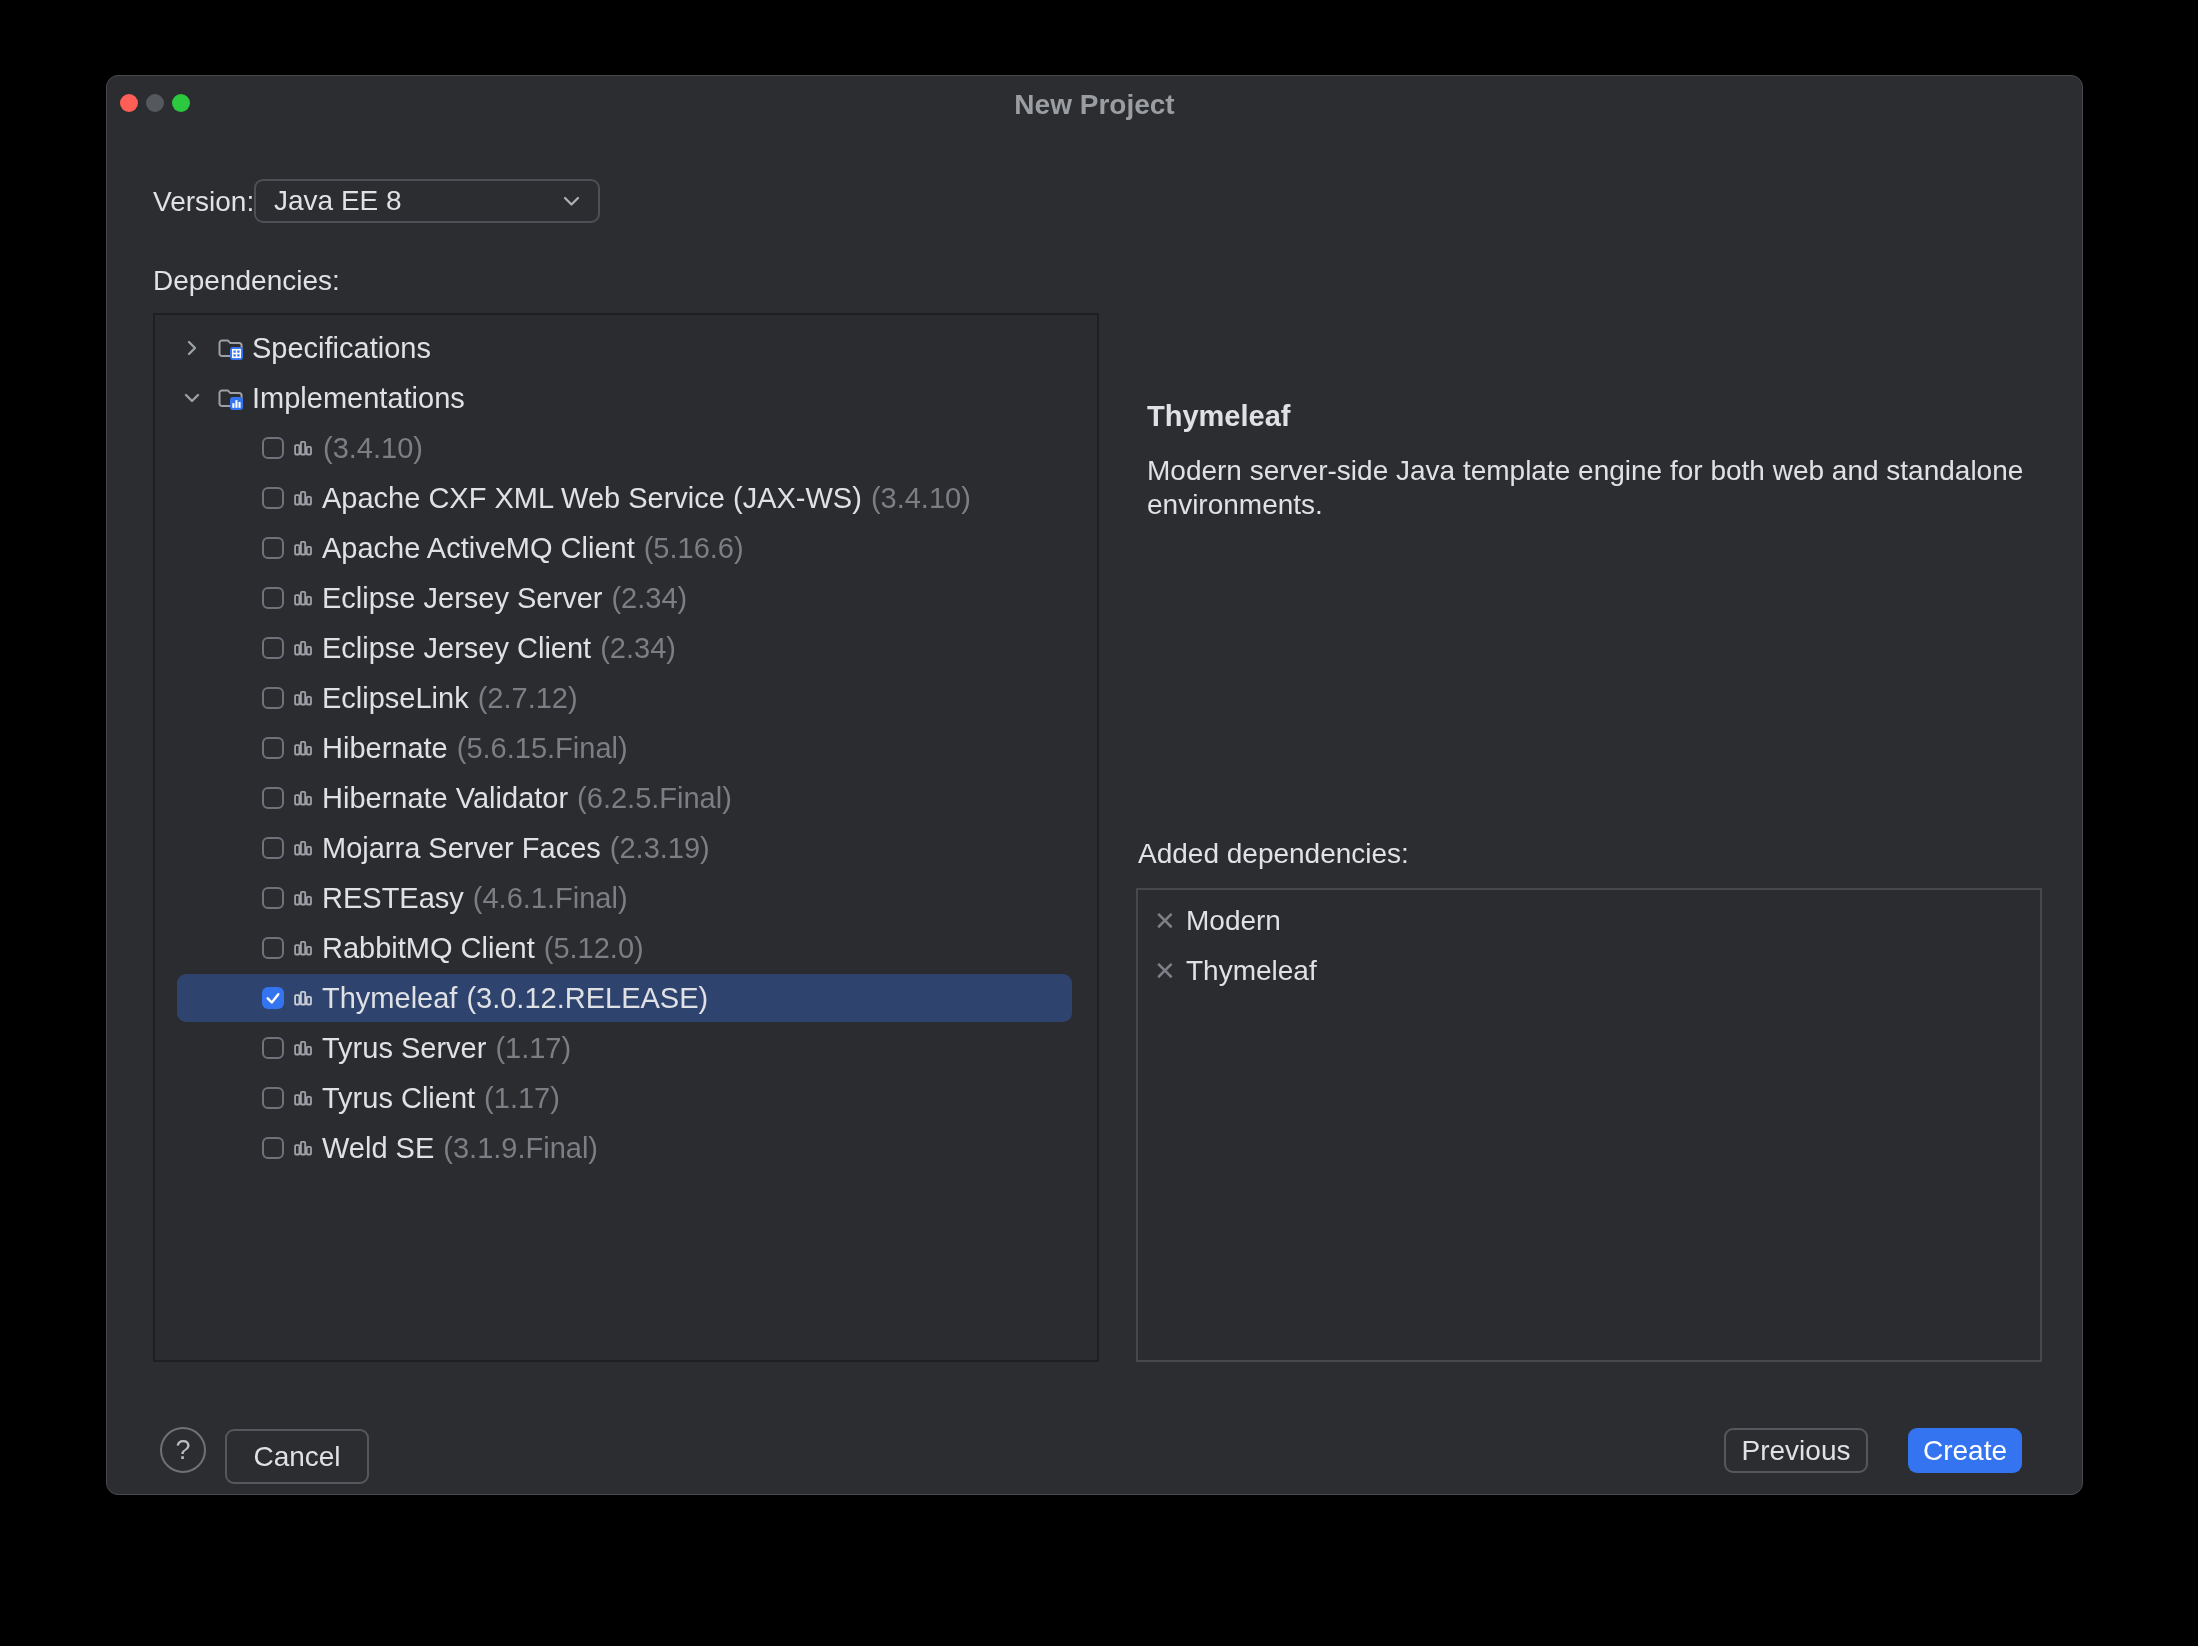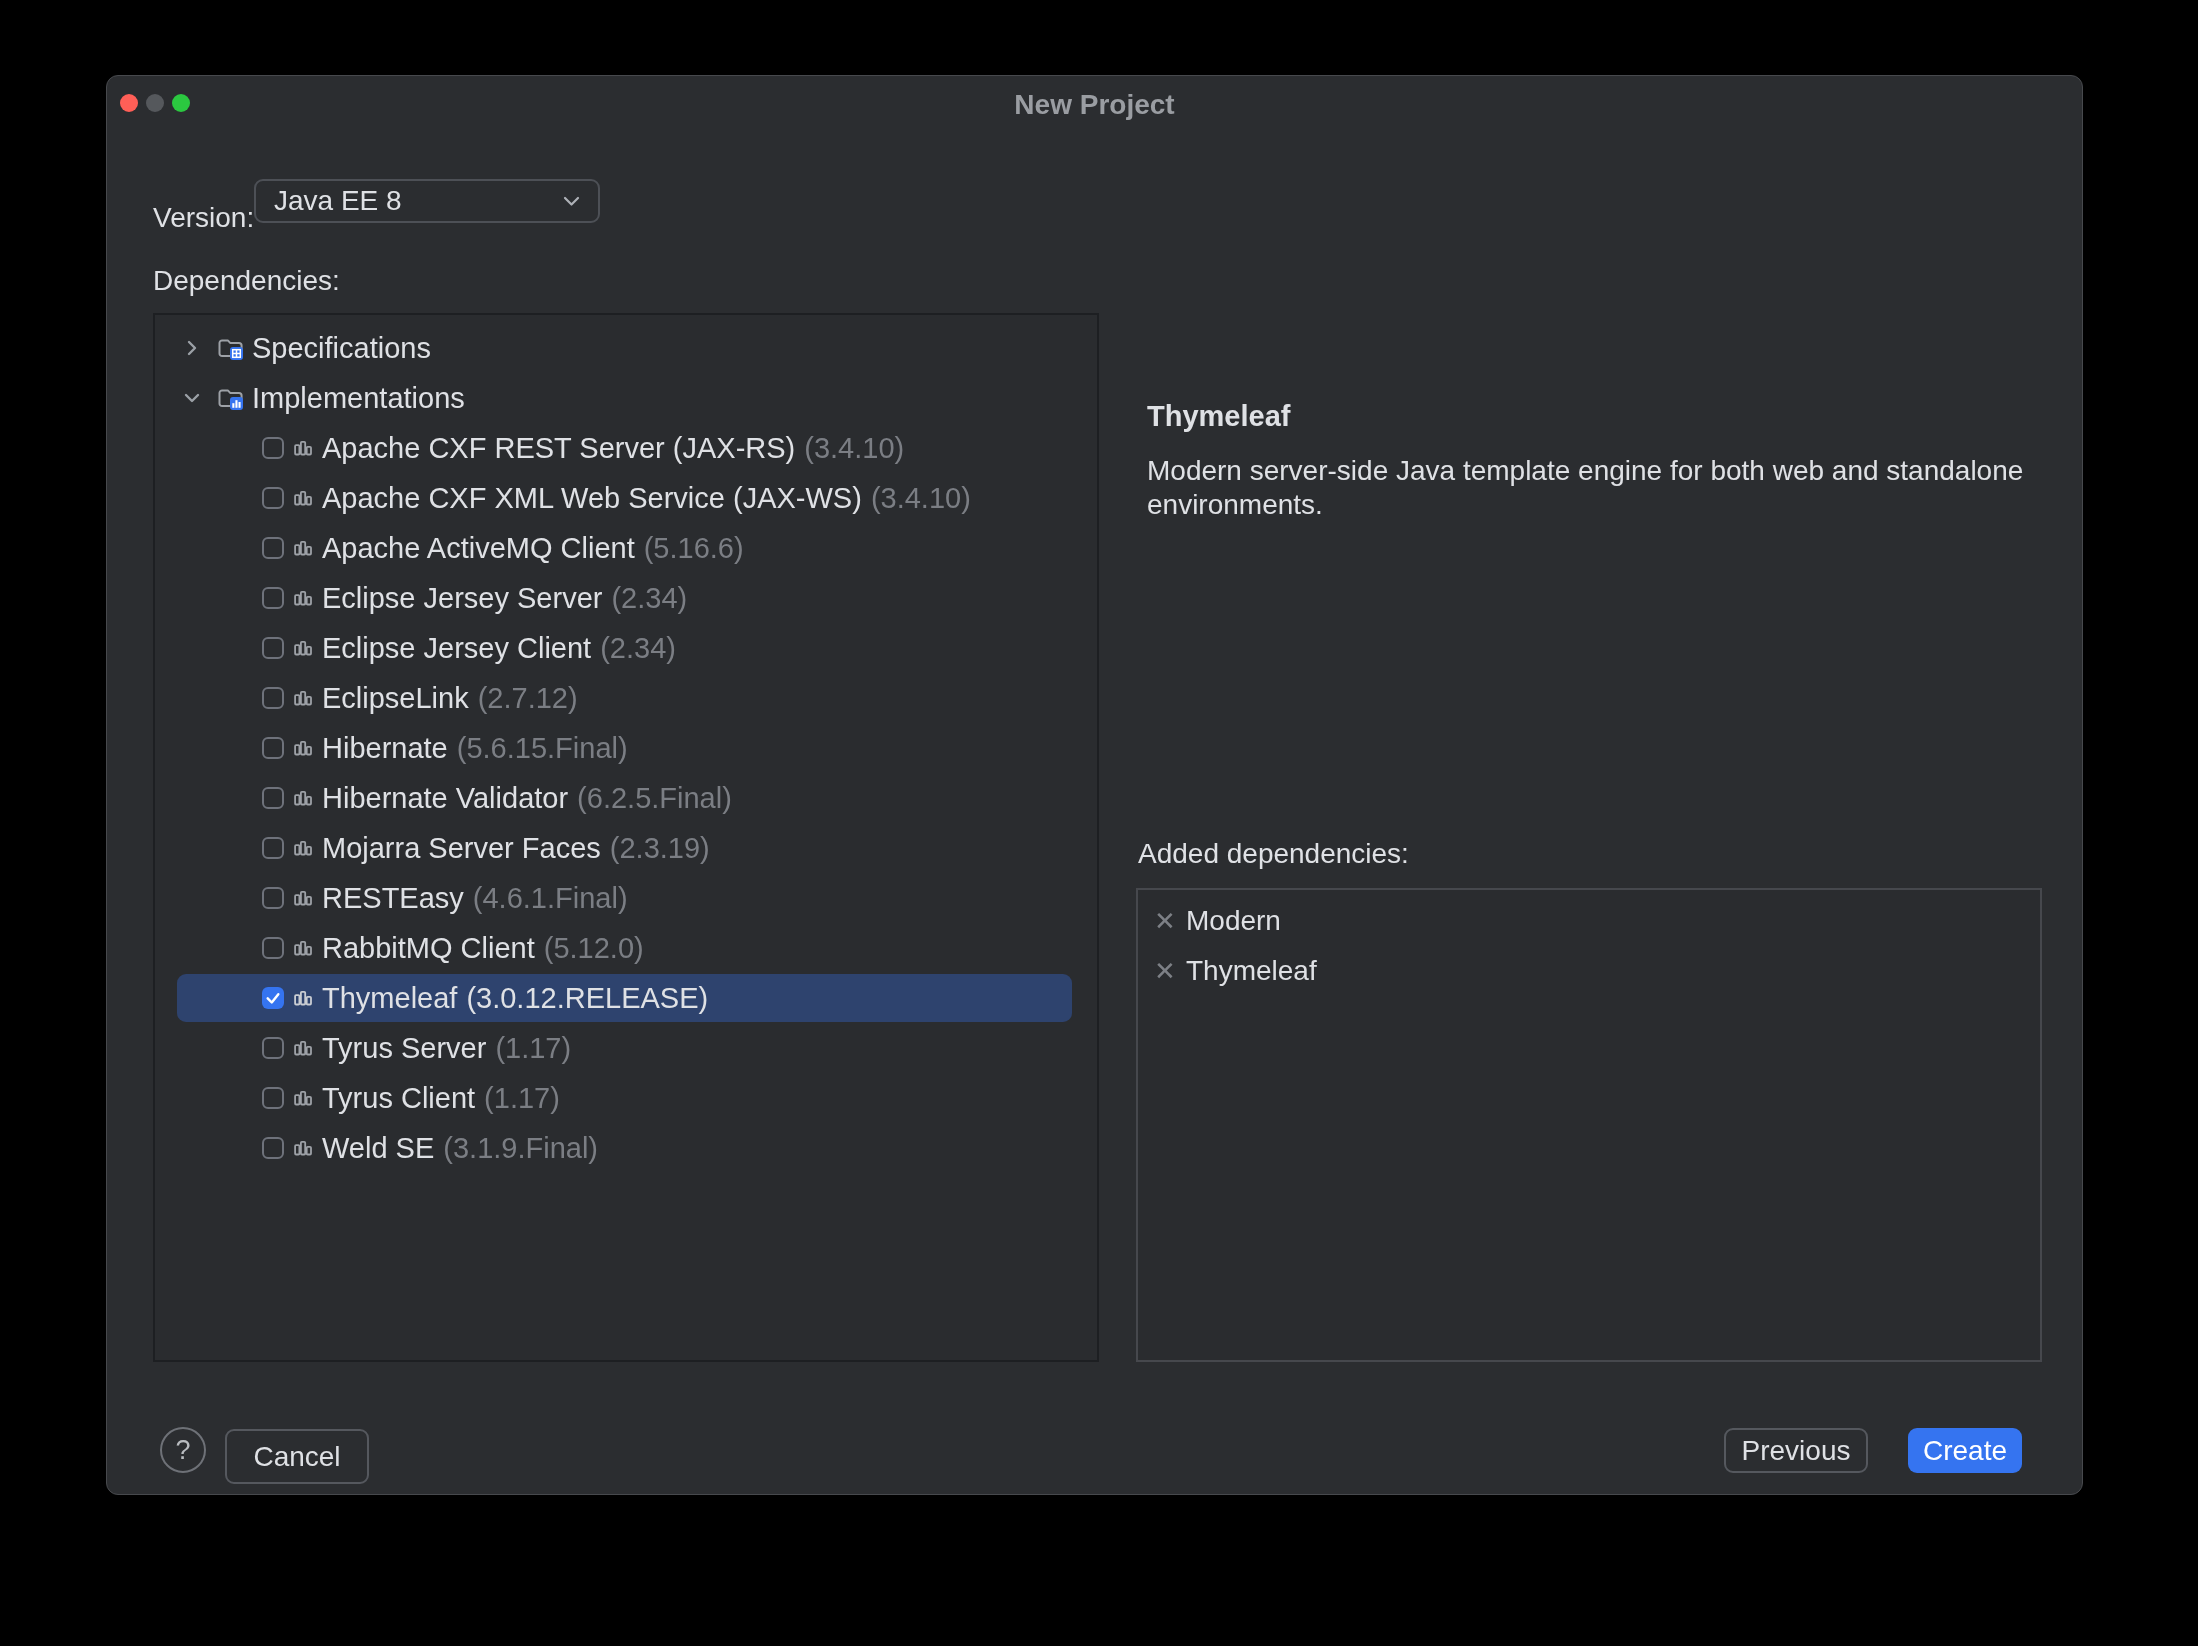--- a/index.html
+++ b/index.html
@@ -9,21 +9,21 @@
     position:absolute; left:106px; top:75px; width:1977px; height:1420px;
     background:#2b2d30; border:1px solid #47494d; border-radius:12px;
     box-shadow:0 34px 90px rgba(0,0,0,.65);
   }
   
   .traffic { position:absolute; left:13px; top:18px; display:flex; gap:8px; }
   .light { width:18px; height:18px; border-radius:50%; cursor:default; }
   .win-title { position:absolute; left:0; right:0; top:13px; text-align:center;
                font-size:28px; font-weight:700; color:#9a9da2; }
   
-  .version-label { position:absolute; left:46px; top:110px; font-size:28px; color:#dfe1e5;margin-top:16px; }
+  .version-label { position:absolute; left:46px; top:110px; font-size:28px; color:#dfe1e5; }
   .dropdown { position:absolute; left:147px; top:103px; width:346px; height:44px;
               border:2px solid #4d5056; border-radius:9px; background:#2b2d30;
               display:flex; align-items:center; padding:0 18px; cursor:default; }
   .dropdown .val { font-size:28px; color:#dfe1e5; flex:1; }
   
   .deps-label { position:absolute; left:46px; top:189px; font-size:28px; color:#dfe1e5; }
   .tree-panel { position:absolute; left:46px; top:237px; width:946px; height:1049px;
                 background:#2a2c2f; border:2px solid #1d1f22; overflow:hidden; }
   .tree-rows { padding-top:8px; }
   .row { position:relative; height:50px; display:flex; align-items:center; cursor:default; }
@@ -116,21 +116,20 @@
           </svg>
           <span class="g-label">Implementations</span>
         </div>
         <div class="row item">
           <span class="cbx"></span>
           <svg class="lib-icon" viewBox="0 0 22 22" fill="none">
   <rect x="3.1" y="8.2" width="4.3" height="9.3" rx="1" stroke="currentColor" stroke-width="1.8"></rect>
   <rect x="8.9" y="4.8" width="4.3" height="12.7" rx="1" stroke="currentColor" stroke-width="1.8"></rect>
   <rect x="14.7" y="9.8" width="4.3" height="7.7" rx="1" stroke="currentColor" stroke-width="1.8"></rect>
           </svg>
-          <span class="i-name">Apache CXF REST Server (JAX-RS)</span>
           <span class="i-ver">(3.4.10)</span>
         </div>
         <div class="row item">
           <span class="cbx"></span>
           <svg class="lib-icon" viewBox="0 0 22 22" fill="none">
   <rect x="3.1" y="8.2" width="4.3" height="9.3" rx="1" stroke="currentColor" stroke-width="1.8"></rect>
   <rect x="8.9" y="4.8" width="4.3" height="12.7" rx="1" stroke="currentColor" stroke-width="1.8"></rect>
   <rect x="14.7" y="9.8" width="4.3" height="7.7" rx="1" stroke="currentColor" stroke-width="1.8"></rect>
           </svg>
           <span class="i-name">Apache CXF XML Web Service (JAX-WS)</span>

